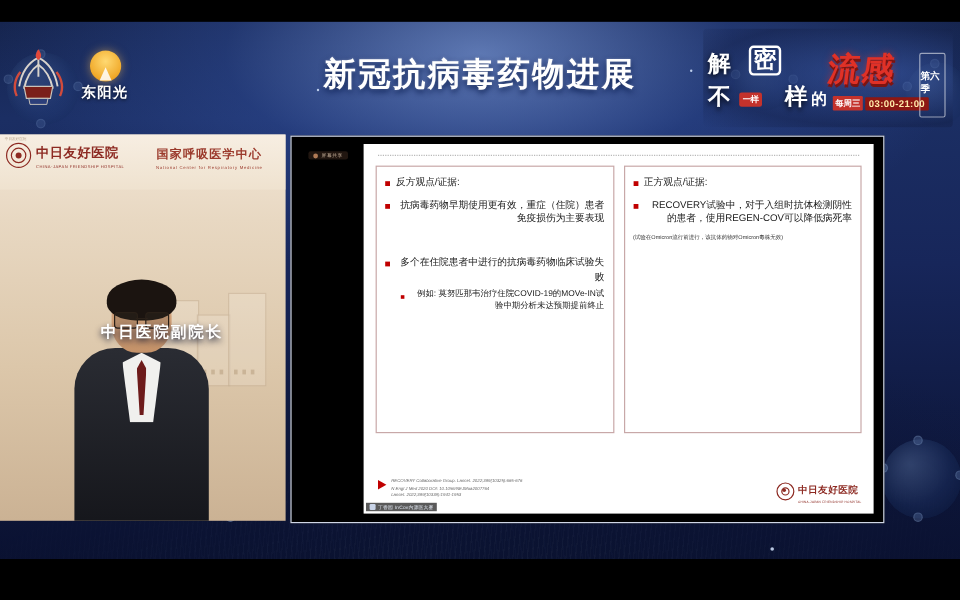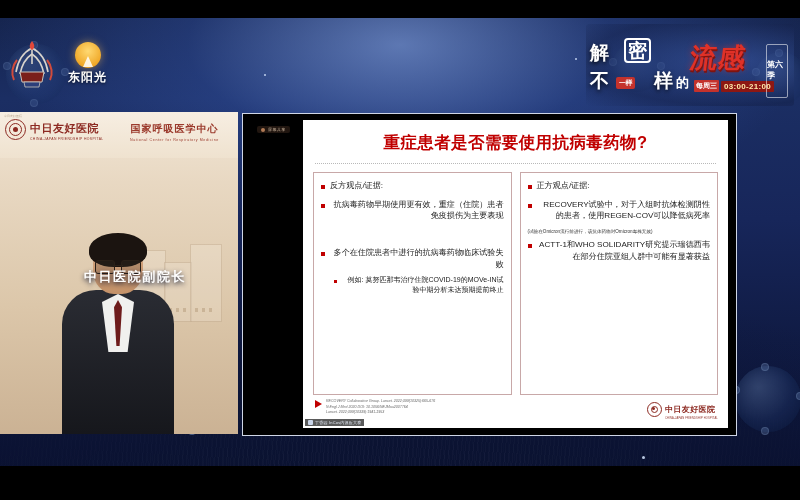--- a/index.html
+++ b/index.html
@@ -217,20 +217,21 @@
     <div class="dot" style="left:96px;top:316px;width:4px;height:4px;"></div>
     <div class="dot" style="left:160px;top:392px;width:3px;height:3px;"></div>
 
     <div class="dot" style="left:642px;top:438px;width:3px;height:3px;"></div>
     <div class="dot" style="left:212px;top:268px;width:2px;height:2px;"></div>
 
     <div class="dot" style="left:264px;top:56px;width:2px;height:2px;"></div>
     <div class="dot" style="left:575px;top:40px;width:2px;height:2px;"></div>
   </div>
 
+  <div class="maintitle">新冠抗病毒药物进展</div>
 
   <div class="logos">
     <div class="emblem">
       <svg width="48" height="52" viewBox="0 0 48 52">
         <g fill="none" stroke="#d8d3cc" stroke-width="1.6">
           <path d="M24 6 L24 26"></path>
           <path d="M24 10 C16 14, 10 22, 8 34"></path>
           <path d="M24 10 C32 14, 38 22, 40 34"></path>
           <path d="M24 16 C18 20, 14 26, 12 36"></path>
           <path d="M24 16 C30 20, 34 26, 36 36"></path>
@@ -314,21 +315,20 @@
     <div class="spk-title">中日医院副院长</div>
   </div>
 
   <div class="slide">
     <div class="slide-tag">
       <span class="st-dot"></span>
       <span class="st-txt">屏幕共享</span>
     </div>
 
     <div class="deck">
-      <div class="deck-title">重症患者是否需要使用抗病毒药物?</div>
       <div class="deck-rule"></div>
 
       <div class="cols">
         <div class="col">
           <div class="bullet">
             <span class="sq"></span>
             <span class="tx">反方观点/证据:</span>
           </div>
           <div class="bullet">
             <span class="sq"></span>
@@ -349,24 +349,20 @@
           <div class="bullet">
             <span class="sq"></span>
             <span class="tx">正方观点/证据:</span>
           </div>
           <div class="bullet">
             <span class="sq"></span>
             <span class="tx">RECOVERY试验中，对于入组时抗体检测阴性的患者，使用REGEN-COV可以降低病死率</span>
           </div>
           <div class="note">(试验在Omicron流行前进行，该抗体药物对Omicron毒株无效)</div>
           <div style="height:5px"></div>
-          <div class="bullet">
-            <span class="sq"></span>
-            <span class="tx">ACTT-1和WHO SOLIDARITY研究提示瑞德西韦在部分住院亚组人群中可能有显著获益</span>
-          </div>
         </div>
       </div>
 
       <div class="refs">
         <span class="reftri"></span>
         <div class="reflines">
           <div>RECOVERY Collaborative Group. Lancet. 2022;399(10325):665-676</div>
           <div>N Engl J Med 2020 DOI: 10.1056/NEJMoa2007764</div>
           <div>Lancet. 2022;399(10339):1941-1953</div>
         </div>

